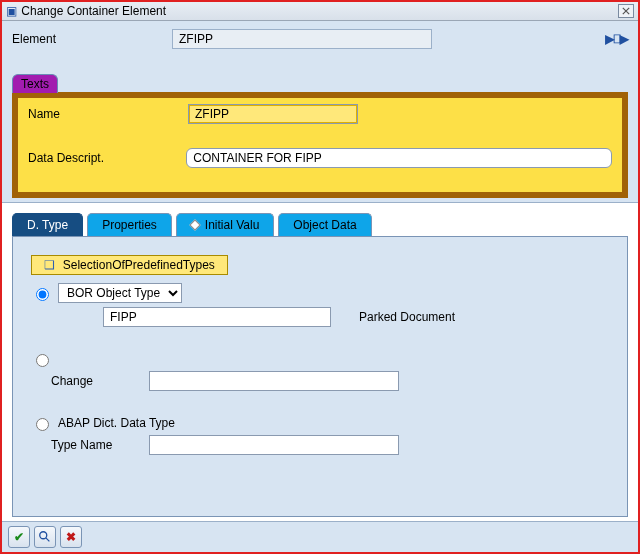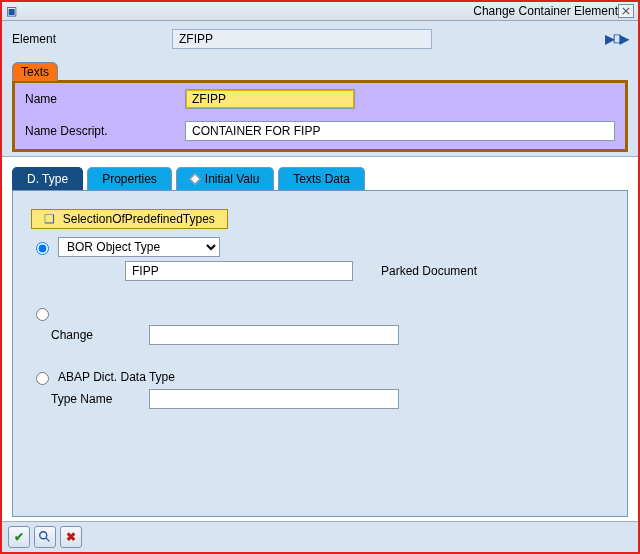--- a/index.html
+++ b/index.html
@@ -19,67 +19,67 @@
     flex-direction: column;
   }
   .titlebar {
     background: linear-gradient(#e8eef4, #d8e0ea);
     border-bottom: 1px solid #9aa6b5;
     display: flex;
     align-items: center;
     padding: 2px 4px;
     font-size: 12px;
   }
-  .titlebar .title { flex: 1; text-align: right; }
+  .titlebar .title { flex: 1; }
   .titlebar .close-box {
     width: 16px; height: 14px;
     border: 1px solid #7a8aa0;
     background: #eef2f7;
     display: flex; align-items: center; justify-content: center;
     font-size: 10px;
     cursor: pointer;
   }
   .header-region {
     background: #d7e4f2;
     padding: 8px 10px 4px 10px;
     border-bottom: 1px solid #9bb0c9;
   }
-  .row { display: flex; align-items: center; margin-bottom: 12px; }
+  .row { display: flex; align-items: center; margin-bottom: 24px; }
   .lbl { width: 160px; }
   .field-ro {
     background: #e8eef4;
     border: 1px solid #9bb0c9;
     height: 20px;
     padding: 2px 6px;
     display: flex;
     align-items: center;
     width: 260px;
   }
   .nav-icon {
     margin-left: auto;
     color: #2050a0;
     font-weight: bold;
     letter-spacing: -1px;
     cursor: pointer;
   }
   .texts-tab {
-    background: #f97316;
+    background: #a21caf;
     border: 1px solid #6a8bb5;
     border-bottom: none;
     padding: 2px 8px;
     width: fit-content;
     border-top-left-radius: 6px;
     border-top-right-radius: 6px;
     position: relative;
     top: 1px;
   }
   .texts-box {
-    border: 3px solid #a16207;
-    background: #c4b5fd;
-    padding: 6px 10px 8px 10px;
+    border: 6px solid #a16207;
+    background: #fde047;
+    padding: 6px 10px 24px 10px;
   }
   input.txt {
     height: 20px;
     border: 1px solid #8a9ab0;
     padding: 2px 6px;
     font-family: inherit;
     font-size: 12px;
   }
   .req {
     background: #ffe87a;
@@ -212,56 +212,56 @@
 
     <div class="texts-tab">
       <span>Texts</span>
     </div>
     <div class="texts-box">
       <div class="row">
         <div class="lbl">Name</div>
         <input class="txt req" style="width: 170px;" value="ZFIPP">
       </div>
       <div class="row" style="margin-bottom:0">
-        <div class="lbl">Name Descript.</div>
-        <input class="txt" style="width: 430px;" value="CONTAINER FOR FIPP">
+        <div class="lbl">Data Descript.</div>
+        <input class="txt" style="width: 430px; border-radius: 6px;" value="CONTAINER FOR FIPP">
       </div>
     </div>
   </div>
 
   <div class="middle">
     <div class="tabstrip">
       <div class="tab active">
         <span>D. Type</span>
       </div>
       <div class="tab">
         <span>Properties</span>
       </div>
       <div class="tab">
         <span class="diamond"></span>
         <span>Initial Valu</span>
       </div>
       <div class="tab">
-        <span>Texts Data</span>
+        <span>Object Data</span>
       </div>
     </div>
 
     <div class="tab-body">
       <div class="predef-btn">
         <span class="ic">❑</span>
         <span>SelectionOfPredefinedTypes</span>
       </div>
 
       <div class="radio-row">
         <input type="radio" name="dt" checked="" style="">
-        <select class="drp" style="width:162px">
+        <select class="drp" style="width:124px">
           <option>BOR Object Type</option>
         </select>
       </div>
-      <div class="sub-row" style="margin-left:94px">
+      <div class="sub-row" style="margin-left:72px">
         <input class="txt" style="width: 228px;" value="FIPP">
         <span style="margin-left:20px">Parked Document</span>
       </div>
 
       <div style="height:16px"></div>
 
       <div class="radio-row">
         <input type="radio" name="dt" style="">
       </div>
       <div class="sub-row">

